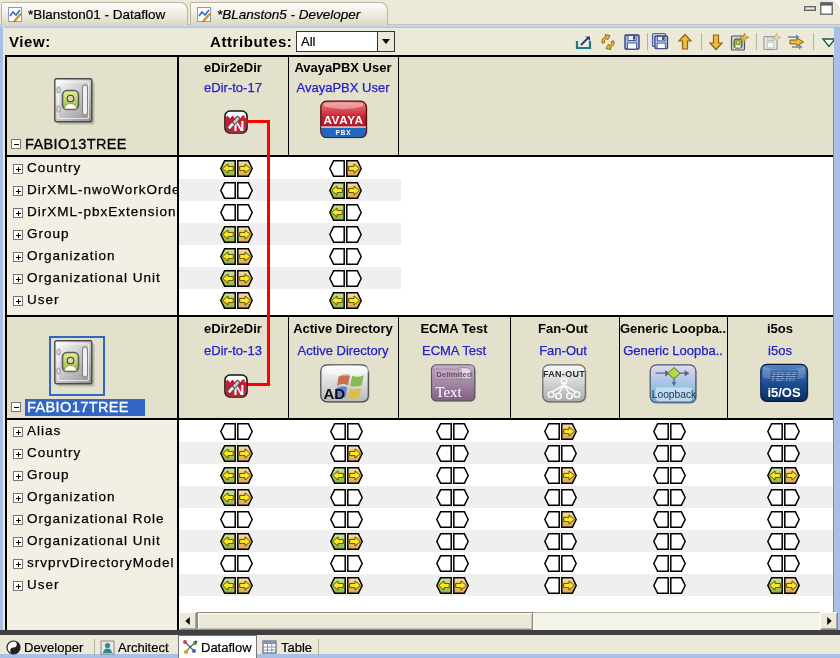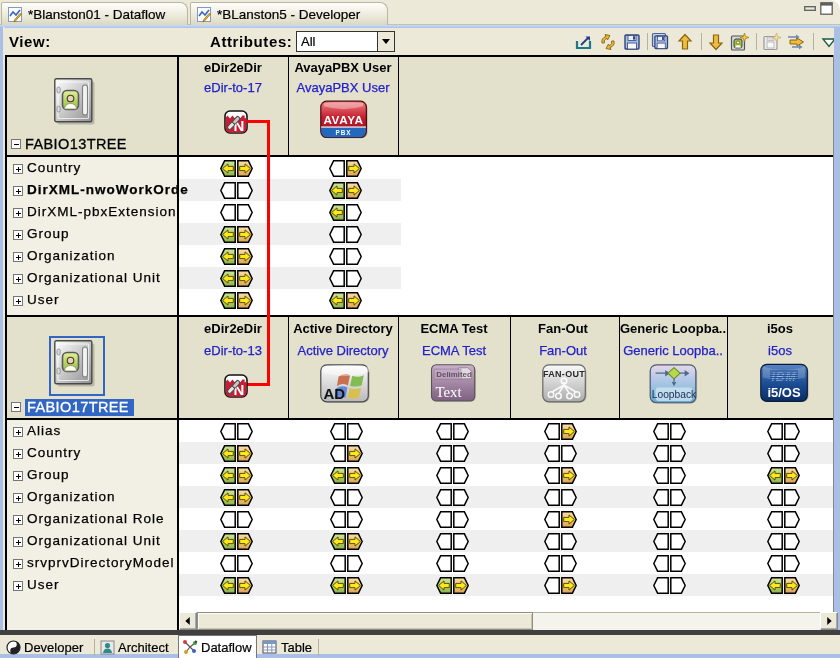--- a/index.html
+++ b/index.html
@@ -52,21 +52,21 @@
   <div class="abs" style="left:824px; top:0; width:16px; height:16px; background:#fbfbf9;"></div>
   <div id="tabstrip" class="abs"></div>
   <div class="abs ttab inactive" style="left:1px; width:187px;">
     <svg class="tico" viewBox="0 0 17 17">
         <rect x="1.5" y="1.5" width="13" height="14" fill="#fff" stroke="#8899bb"></rect>
         <path d="M3 10 L6 6 L9 9 L13 4" stroke="#3366cc" fill="none" stroke-width="1.6"></path>
         <path d="M14.5 8 L8.5 15 L7 16 L7.5 14 L13 7.5 Z" fill="#f0c030" stroke="#996600" stroke-width="0.8"></path>
       </svg>
     <span class="lbl">*Blanston01 - Dataflow</span>
   </div>
-  <div class="abs ttab inactive" style="left:190px; width:198px;">
+  <div class="abs ttab inactive" style="left:190px; width:198px;font-style:italic;">
     <svg class="tico" viewBox="0 0 17 17">
         <rect x="1.5" y="1.5" width="13" height="14" fill="#fff" stroke="#8899bb"></rect>
         <path d="M3 10 L6 6 L9 9 L13 4" stroke="#3366cc" fill="none" stroke-width="1.6"></path>
         <path d="M14.5 8 L8.5 15 L7 16 L7.5 14 L13 7.5 Z" fill="#f0c030" stroke="#996600" stroke-width="0.8"></path>
       </svg>
     <span class="lbl">*BLanston5 - Developer</span>
   </div>
 
   <svg class="abs" style="left:804px; top:4px; width:12px; height:10px;" viewBox="0 0 12 10">
       <rect x="0.7" y="2.7" width="10.6" height="3.6" fill="#ece9d8" stroke="#5f5f5f" stroke-width="1.3"></rect>
@@ -284,21 +284,21 @@
           <path d="M17.8 0.8 H28.4 L32.2 8.5 L28.4 16.2 H17.8 Z" fill="url(#gOrange)" stroke="#000" stroke-width="1.5"></path>
           <path d="M2.6 8.5 L8.0 3.9 V6.4 H13.3 V10.6 H8.0 V13.1 Z" fill="#ffe819" stroke="#5a5200" stroke-width="1"></path>
           <path d="M30.4 8.5 L25.0 3.9 V6.4 H19.7 V10.6 H25.0 V13.1 Z" fill="#ffe819" stroke="#5a5200" stroke-width="1"></path>
         </svg></div>
 <div class="pair" style="left:329px; top:160px;"><svg width="33" height="17" viewBox="0 0 33 17">
           <path d="M15.2 0.8 H4.6 L0.8 8.5 L4.6 16.2 H15.2 Z" fill="#fff" stroke="#000" stroke-width="1.5"></path>
           <path d="M17.8 0.8 H28.4 L32.2 8.5 L28.4 16.2 H17.8 Z" fill="url(#gOrange)" stroke="#000" stroke-width="1.5"></path>
           <path d="M30.4 8.5 L25.0 3.9 V6.4 H19.7 V10.6 H25.0 V13.1 Z" fill="#ffe819" stroke="#5a5200" stroke-width="1"></path>
         </svg></div>
 <div class="abs pbox plus" style="left:13px; top:186px;"></div>
-<div class="rowlab" style="top:182px;font-weight:bold;">DirXML-nwoWorkOrde</div>
+<div class="rowlab" style="top:182px;">DirXML-nwoWorkOrde</div>
 <div class="pair" style="left:220px; top:182px;"><svg width="33" height="17" viewBox="0 0 33 17">
           <path d="M15.2 0.8 H4.6 L0.8 8.5 L4.6 16.2 H15.2 Z" fill="#fff" stroke="#000" stroke-width="1.5"></path>
           <path d="M17.8 0.8 H28.4 L32.2 8.5 L28.4 16.2 H17.8 Z" fill="#fff" stroke="#000" stroke-width="1.5"></path>
         </svg></div>
 <div class="pair" style="left:329px; top:182px;"><svg width="33" height="17" viewBox="0 0 33 17">
           <path d="M15.2 0.8 H4.6 L0.8 8.5 L4.6 16.2 H15.2 Z" fill="url(#gGreen)" stroke="#000" stroke-width="1.5"></path>
           <path d="M17.8 0.8 H28.4 L32.2 8.5 L28.4 16.2 H17.8 Z" fill="url(#gOrange)" stroke="#000" stroke-width="1.5"></path>
           <path d="M2.6 8.5 L8.0 3.9 V6.4 H13.3 V10.6 H8.0 V13.1 Z" fill="#ffe819" stroke="#5a5200" stroke-width="1"></path>
           <path d="M30.4 8.5 L25.0 3.9 V6.4 H19.7 V10.6 H25.0 V13.1 Z" fill="#ffe819" stroke="#5a5200" stroke-width="1"></path>
         </svg></div>
@@ -369,21 +369,21 @@
 <rect x="0.8" y="0.8" width="37" height="43" rx="1.5" fill="url(#gSafe)" stroke="#4a4a4a" stroke-width="1.4"></rect>
 <rect x="4" y="4" width="30.5" height="36.5" rx="1" fill="none" stroke="#ffffff" stroke-width="1.2" opacity="0.7"></rect>
 <rect x="28.5" y="7" width="5" height="30" rx="2.5" fill="#f2f2f2" stroke="#808080" stroke-width="1.1"></rect>
 <rect x="3" y="9" width="3.2" height="6" rx="1.6" fill="#dcdcdc" stroke="#888" stroke-width="0.8"></rect>
 <rect x="3" y="28" width="3.2" height="6" rx="1.6" fill="#dcdcdc" stroke="#888" stroke-width="0.8"></rect>
 <rect x="8.5" y="12.5" width="16" height="19" rx="4.5" fill="url(#gSafeWin)" stroke="#5a5a5a" stroke-width="1.6"></rect>
 <circle cx="16.5" cy="20.5" r="3.3" fill="#e4d4bc" stroke="#4a3a22" stroke-width="1.1"></circle>
 <path d="M10.5 31 Q11 25.5 16.5 25.5 Q22 25.5 22.5 31 Z" fill="#fffef2" stroke="#8a8a6a" stroke-width="0.8"></path>
 </svg>
 <div class="abs pbox" style="left:11px; top:402px;"></div>
-<div class="abs treelab" style="left:25px; top:399px; background:#3166c5; color:#fff; padding:0 5px 1px 2px;">FABIO17TREE</div>
+<div class="abs treelab" style="left:25px; top:399px; background:#3166c5; color:#fff; padding:0 16px 1px 2px;">FABIO17TREE</div>
 <div class="dtitle" style="left:169px; top:321px; width:128px;">eDir2eDir</div>
 <div class="dname" style="left:169px; top:343px; width:128px;">eDir-to-13</div>
 <div class="dtitle" style="left:279px; top:321px; width:128px;">Active Directory</div>
 <div class="dname" style="left:279px; top:343px; width:128px;">Active Directory</div>
 <div class="dtitle" style="left:390px; top:321px; width:128px;">ECMA Test</div>
 <div class="dname" style="left:390px; top:343px; width:128px;">ECMA Test</div>
 <div class="dtitle" style="left:499px; top:321px; width:128px;">Fan-Out</div>
 <div class="dname" style="left:499px; top:343px; width:128px;">Fan-Out</div>
 <div class="dtitle" style="left:609px; top:321px; width:128px;">Generic Loopba..</div>
 <div class="dname" style="left:609px; top:343px; width:128px;">Generic Loopba..</div>

